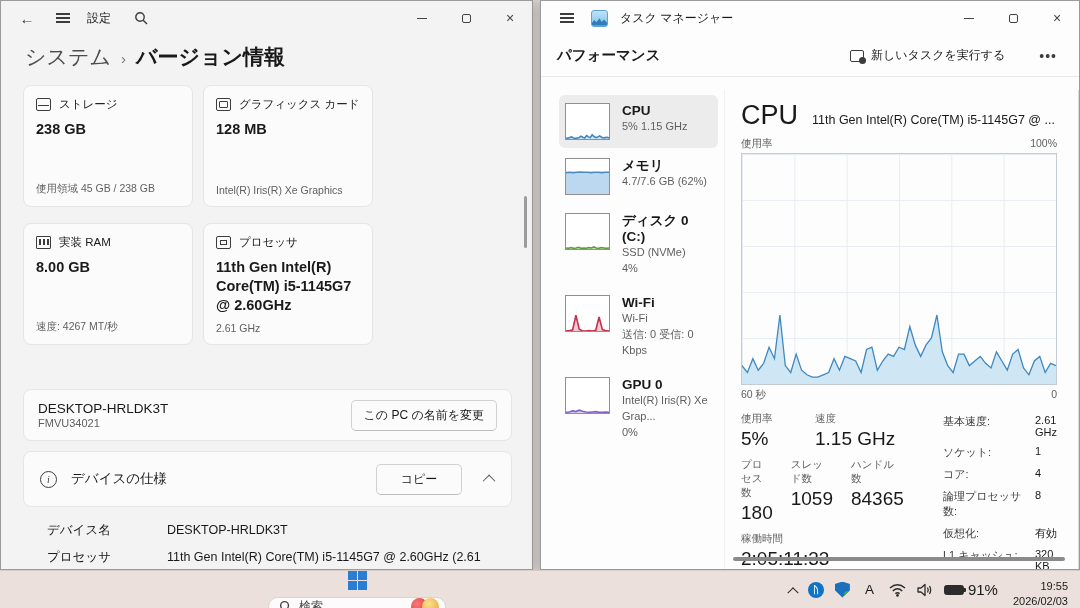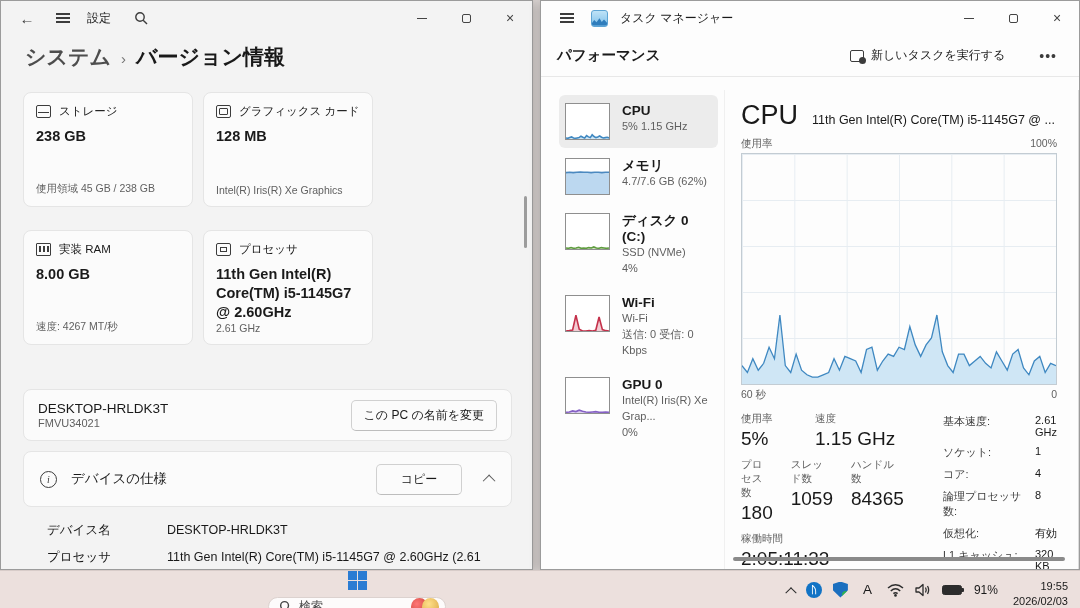--- a/index.html
+++ b/index.html
@@ -17,26 +17,26 @@
 
   
   .settings { left:0; top:0; width:533px; height:570px; background:#f3f3f3; }
   .settings .titlebar { padding-left:10px; gap:4px; }
   .tb-ico { width:32px; height:28px; display:flex; align-items:center; justify-content:center; color:#3c3c3c; border-radius:4px; }
   .back-arrow { font-size:15px; }
   .hamburger { width:14px; height:10px; position:relative; }
   .hamburger::before { content:""; position:absolute; left:0; top:0; width:14px; height:1.6px; background:#3c3c3c; box-shadow:0 4px 0 #3c3c3c, 0 8px 0 #3c3c3c; }
   .app-title-sm { font-size:12px; color:#1a1a1a; margin:0 10px 0 4px; }
   .breadcrumb { padding:8px 0 0 24px; font-size:21px; display:flex; align-items:baseline; gap:10px; }
-  .crumb-root { color:#4d4d4d; font-weight:700; }
+  .crumb-root { color:#4d4d4d; font-weight:400; }
   .crumb-sep { color:#757575; font-size:15px; }
   .crumb-cur { color:#191919; font-weight:700; }
 
   .cards { position:absolute; left:22px; top:84px; width:350px; display:grid; grid-template-columns:170px 170px; grid-auto-rows:122px; gap:16px 10px; }
-  .card { background:#fbfbfb; border:1px solid #e5e5e5; border-radius:8px; padding:11px 12px; position:relative;margin-top:7px; }
+  .card { background:#fbfbfb; border:1px solid #e5e5e5; border-radius:8px; padding:11px 12px; position:relative; }
   .card-head { display:flex; align-items:center; gap:8px; font-size:11.5px; color:#1a1a1a; }
   .card-value { margin-top:8px; font-size:14.5px; font-weight:700; line-height:1.3; }
   .card-foot { position:absolute; left:12px; right:8px; bottom:10px; font-size:10.5px; color:#5f5f5f; }
   .mini-ico { width:15px; height:13px; border:1.4px solid #3c3c3c; border-radius:2px; position:relative; flex:0 0 auto; }
   .mini-ico.storage::after { content:""; position:absolute; left:1px; right:1px; bottom:1px; height:3px; border-top:1.4px solid #3c3c3c; }
   .mini-ico.gpu::after { content:""; position:absolute; left:2px; right:2px; top:2px; bottom:2px; border:1px solid #3c3c3c; border-radius:1px; }
   .mini-ico.ram { border-radius:1px; }
   .mini-ico.ram::after { content:""; position:absolute; left:2px; top:2px; width:2px; height:6px; background:#3c3c3c; box-shadow:4px 0 0 #3c3c3c, 8px 0 0 #3c3c3c; }
   .mini-ico.chip::after { content:""; position:absolute; left:3px; top:3px; right:3px; bottom:3px; border:1.2px solid #3c3c3c; }
 
@@ -140,21 +140,21 @@
   .tmbar-ico { width:22px; height:22px; border-radius:4px; background:linear-gradient(180deg,#cfe9fa,#8ec8ee); border:1px solid #6fb0dd; position:relative; overflow:hidden; }
   .tmbar-ico::after { content:""; position:absolute; left:0; right:0; bottom:0; height:11px; background:#2f7dbc; clip-path:polygon(0 70%,15% 25%,30% 60%,50% 5%,65% 55%,82% 20%,100% 60%,100% 100%,0 100%); }
 
   .tb-right { position:absolute; right:6px; display:flex; align-items:center; height:100%; gap:3px; }
   .tray-btn { padding:4px 4px; display:flex; align-items:center; justify-content:center; color:#2c2c2c; }
   .tray-chev { width:8px; height:8px; border-left:1.6px solid #2c2c2c; border-top:1.6px solid #2c2c2c; transform:rotate(45deg) translate(2px,2px); }
   .bt-circle { width:16px; height:16px; border-radius:50%; background:#1173c5; color:#fff; font-size:10px; display:flex; align-items:center; justify-content:center; font-weight:700; }
   .shield { width:15px; height:16px; background:#1b6fbf; clip-path:polygon(50% 0,100% 15%,100% 55%,50% 100%,0 55%,0 15%); position:relative; }
   .shield::after { content:""; position:absolute; right:-2px; bottom:-1px; width:8px; height:8px; border-radius:50%; background:#2eb44c; }
   .ime { font-size:13.5px; color:#1a1a1a; padding:0 4px; }
-  .battery-wrap { display:flex; align-items:center; gap:12px; font-size:12px; color:#1a1a1a; padding:0 4px; }
+  .battery-wrap { display:flex; align-items:center; gap:4px; font-size:15px; color:#1a1a1a; padding:0 4px; }
   .batt { width:20px; height:10px; border:1.3px solid #2c2c2c; border-radius:2.5px; position:relative; background:#2c2c2c; }
   .batt::after { content:""; position:absolute; right:-3px; top:2px; width:2px; height:4px; background:#2c2c2c; border-radius:0 1px 1px 0; }
   .clock { text-align:right; font-size:11px; color:#1a1a1a; line-height:1.35; padding:0 6px 0 8px;margin-top:8px; }
   svg.ticon { display:block; }
 </style>
 </head>
 <body>
 
 <div class="win settings">
   <div class="titlebar">

